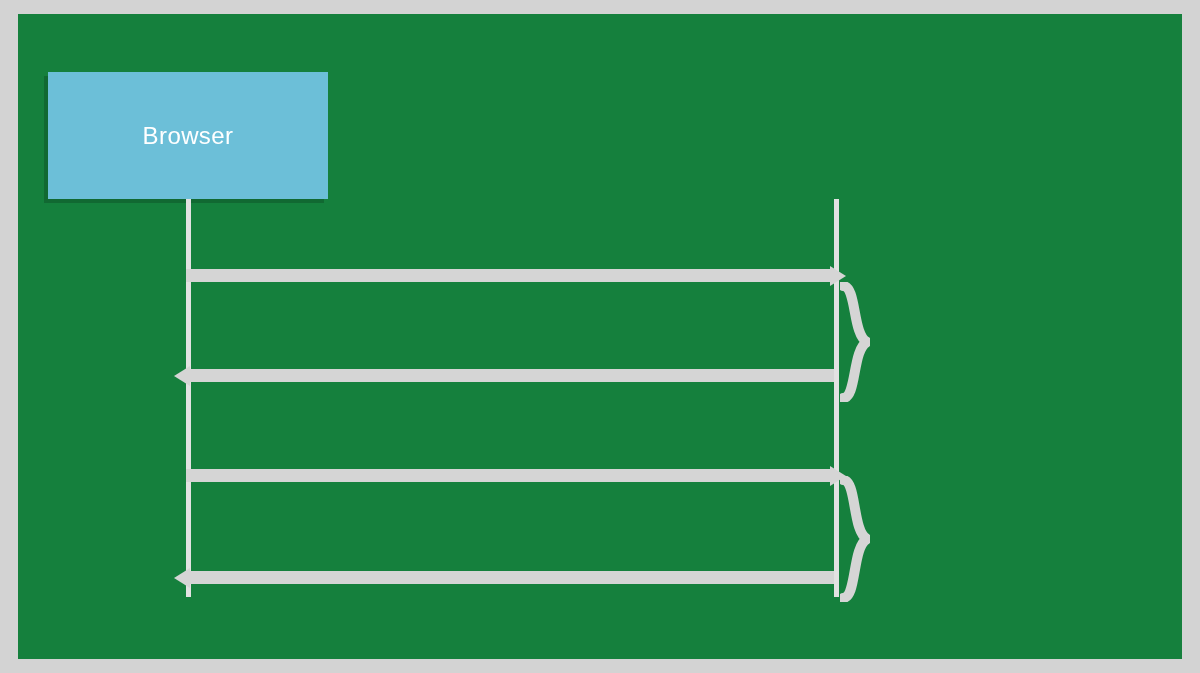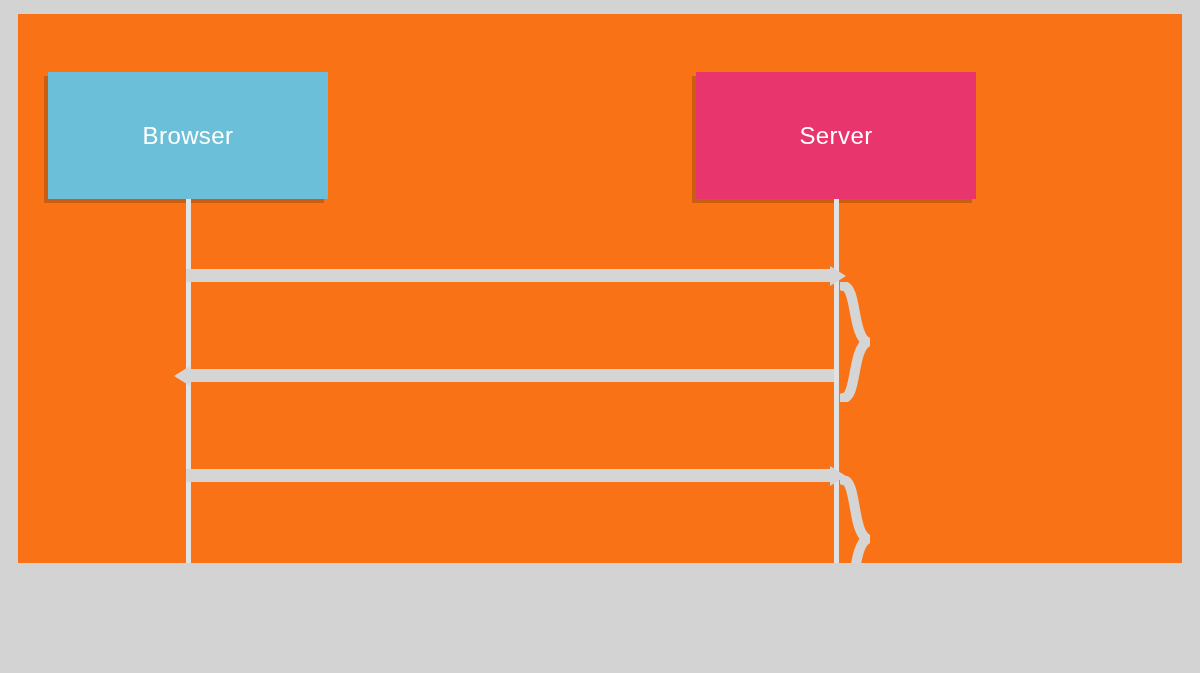--- a/index.html
+++ b/index.html
@@ -23,22 +23,22 @@
     background: #d3d3d3;
     padding: 0;
   }
   #canvas {
     position: absolute;
     left: 18px;
     top: 14px;
     right: 18px;
     bottom: 14px;
     width: 1164px;
-    height: 549px;
-    background: #f97316;
+    height: 645px;
+    background: #15803d;
     overflow: hidden;
   }
 
   
   .participant {
     position: absolute;
     display: flex;
     align-items: center;
     justify-content: center;
     color: #ffffff;
@@ -168,23 +168,20 @@
 </head>
 <body>
 
 <div id="diagram-frame">
   <div id="canvas">
 
     <div class="participant" id="participant-browser">
       <span>Browser</span>
     </div>
 
-    <div class="participant" id="participant-server">
-      <span>Server</span>
-    </div>
 
     <div class="lifeline" id="lifeline-browser"></div>
     <div class="lifeline" id="lifeline-server"></div>
 
     <div class="message dir-right" id="message-1">
       <div class="msg-label"></div>
       <div class="msg-line"></div>
       <div class="arrowhead"></div>
     </div>
 

